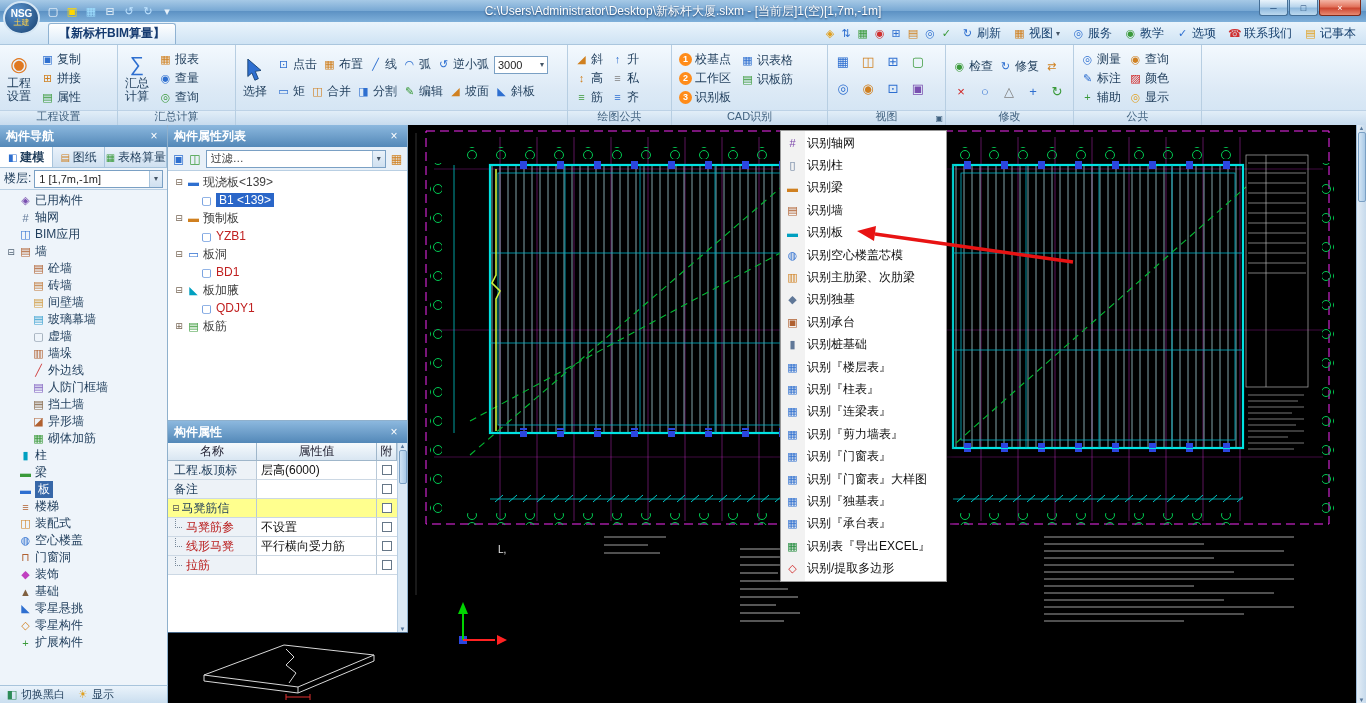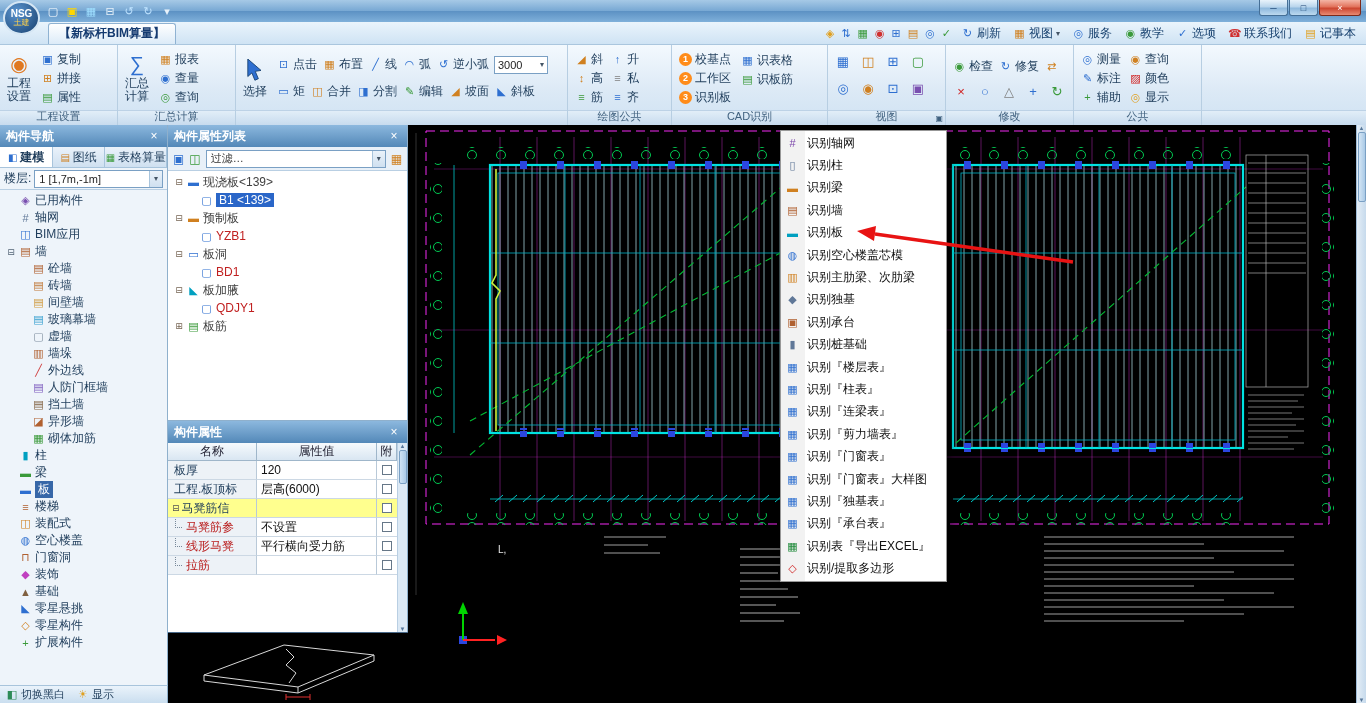--- a/index.html
+++ b/index.html
@@ -135,20 +135,21 @@
     <div class="tb-icons">
 
     <span class="tb-icon" style="--c: #ffffff;">▢</span>
         <span class="tb-icon" style="--c: #ffd700;">▣</span>
         <span class="tb-icon" style="--c: #9fdfff;">▦</span>
         <span class="tb-icon" style="--c: #e8f2fa;">⊟</span>
         <span class="tb-icon" style="--c: #bfe3ff;">↺</span>
         <span class="tb-icon" style="--c: #bfe3ff;">↻</span>
         <span class="tb-icon" style="--c: #e8f2fa;">▾</span>
       </div>
+    <div class="tb-title">C:\Users\Administrator\Desktop\新标杆大厦.slxm - [当前层]1(空)[1,7m,-1m]</div>
     <div class="winbtns">
 
     <span class="winbtn">─</span>
         <span class="winbtn">□</span>
         <span class="winbtn close">×</span>
       </div>
   </div>
 
   <div class="tabrow">
     <div class="main-tab">【新标杆BIM算量】</div>
@@ -785,43 +786,43 @@
     </div>
     <div class="prop-table">
       <div class="pt-head">
         <span class="pt-name">名称</span>
         <span class="pt-val">属性值</span>
         <span class="pt-att">附</span>
       </div>
       <div class="pt-body">
 
 
-          <div class="pt-row">
-            <span class="pt-name">
-              <i class="exp"></i>
-              <span>板厚</span>
-            </span>
-            <span class="pt-val">120</span>
-            <span class="pt-att">
-              <span class="cb"></span>
-            </span>
-          </div>
 
           <div class="pt-row">
             <span class="pt-name">
               <i class="exp"></i>
               <span>工程.板顶标</span>
             </span>
             <span class="pt-val">层高(6000)</span>
             <span class="pt-att">
               <span class="cb"></span>
             </span>
           </div>
 
 
+          <div class="pt-row">
+            <span class="pt-name">
+              <i class="exp"></i>
+              <span>备注</span>
+            </span>
+            <span class="pt-val"></span>
+            <span class="pt-att">
+              <span class="cb"></span>
+            </span>
+          </div>
 
           <div class="pt-row group">
             <span class="pt-name">
               <i class="exp">⊟</i>
               <span>马凳筋信</span>
             </span>
             <span class="pt-val"></span>
             <span class="pt-att">
               <span class="cb"></span>
             </span>

